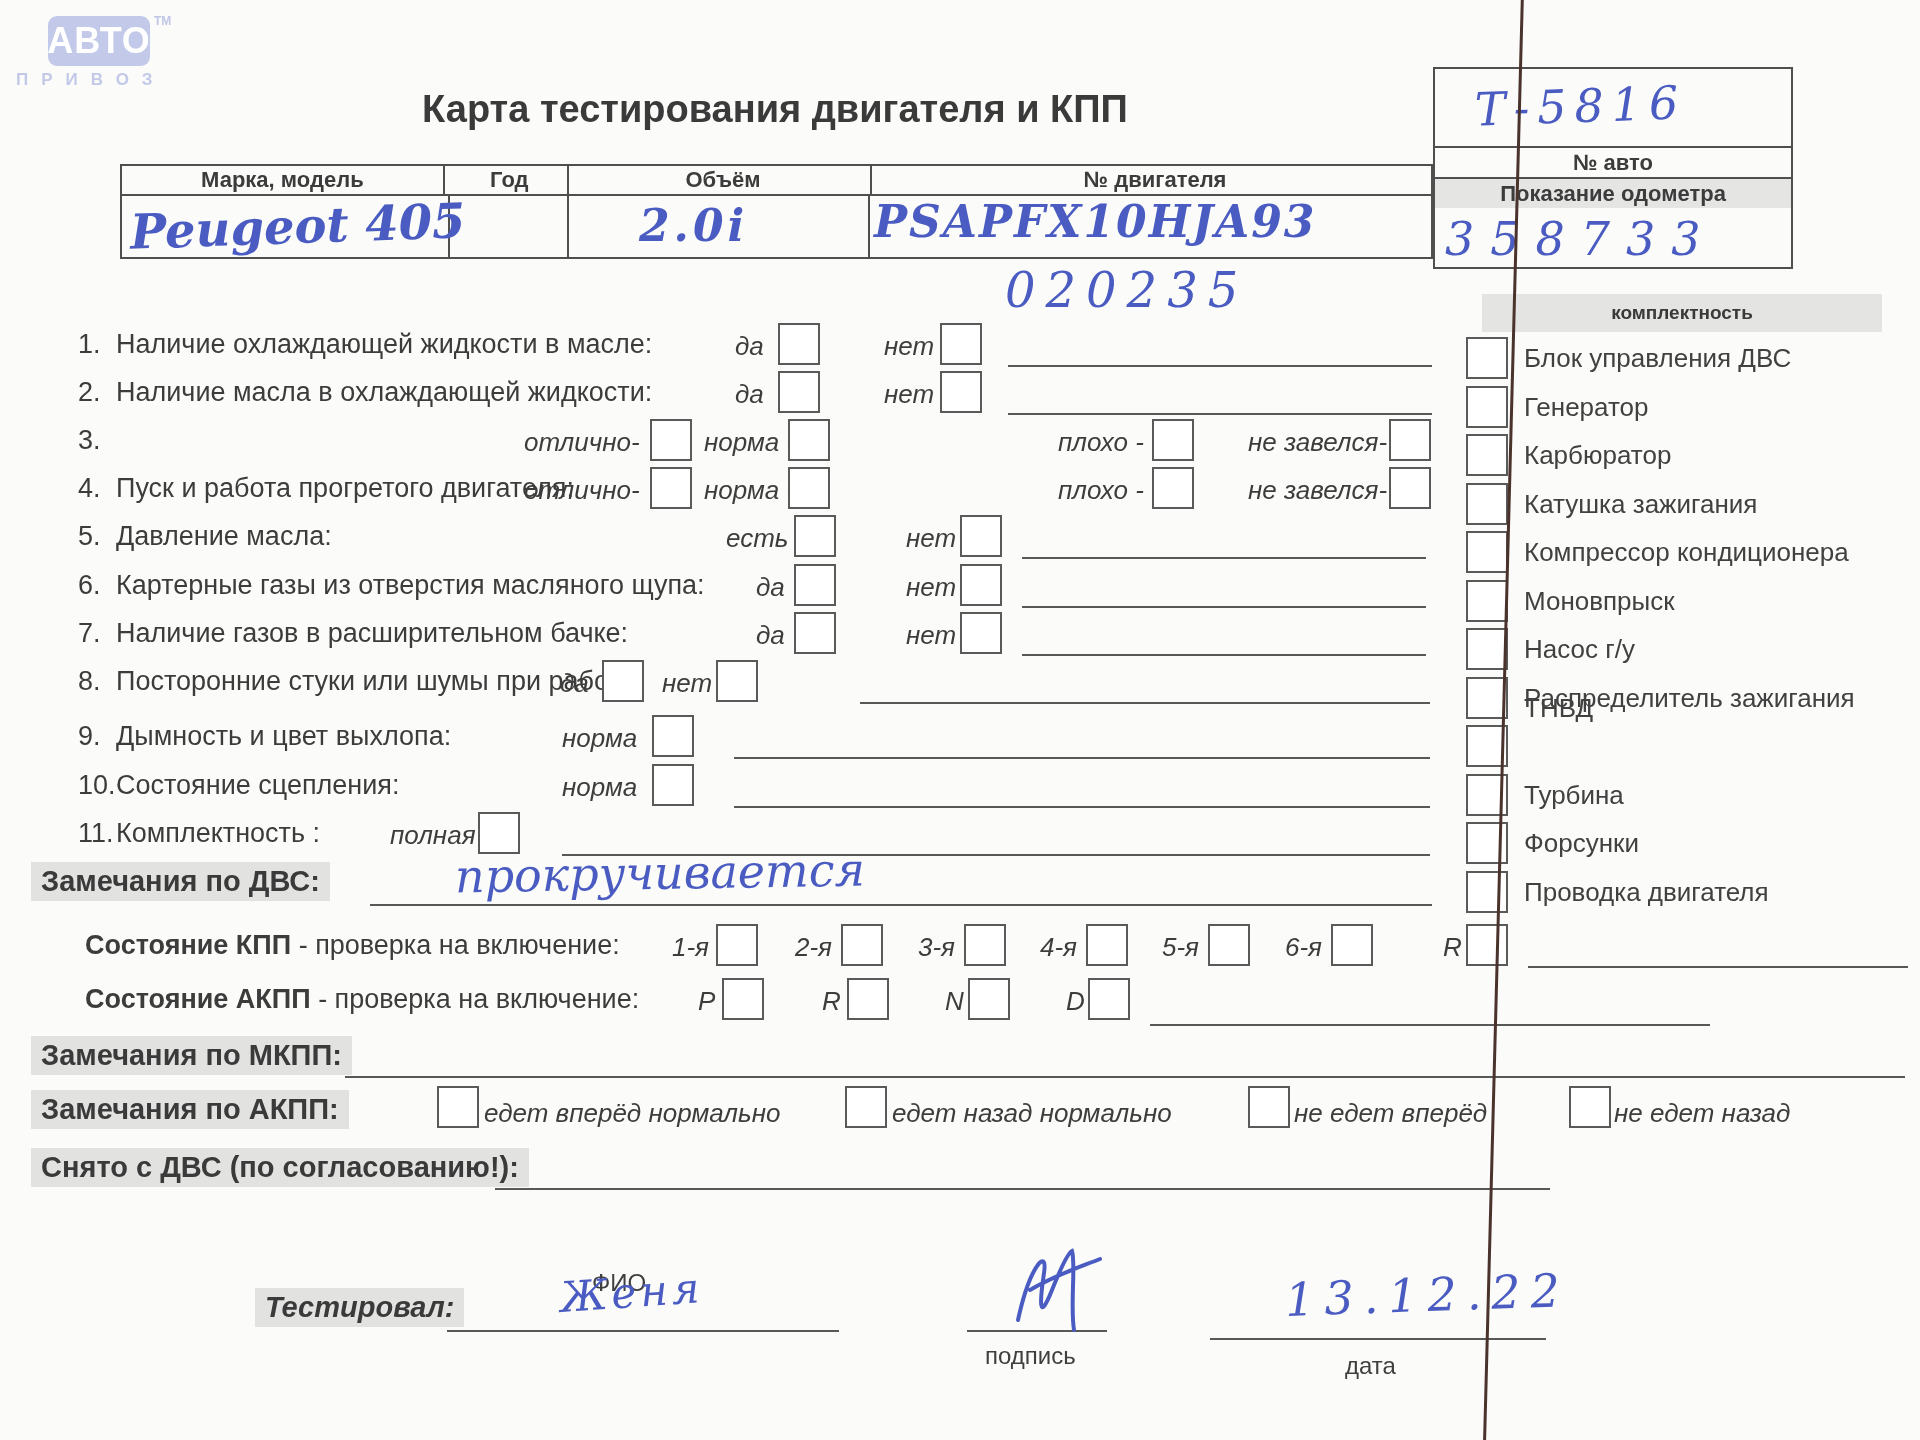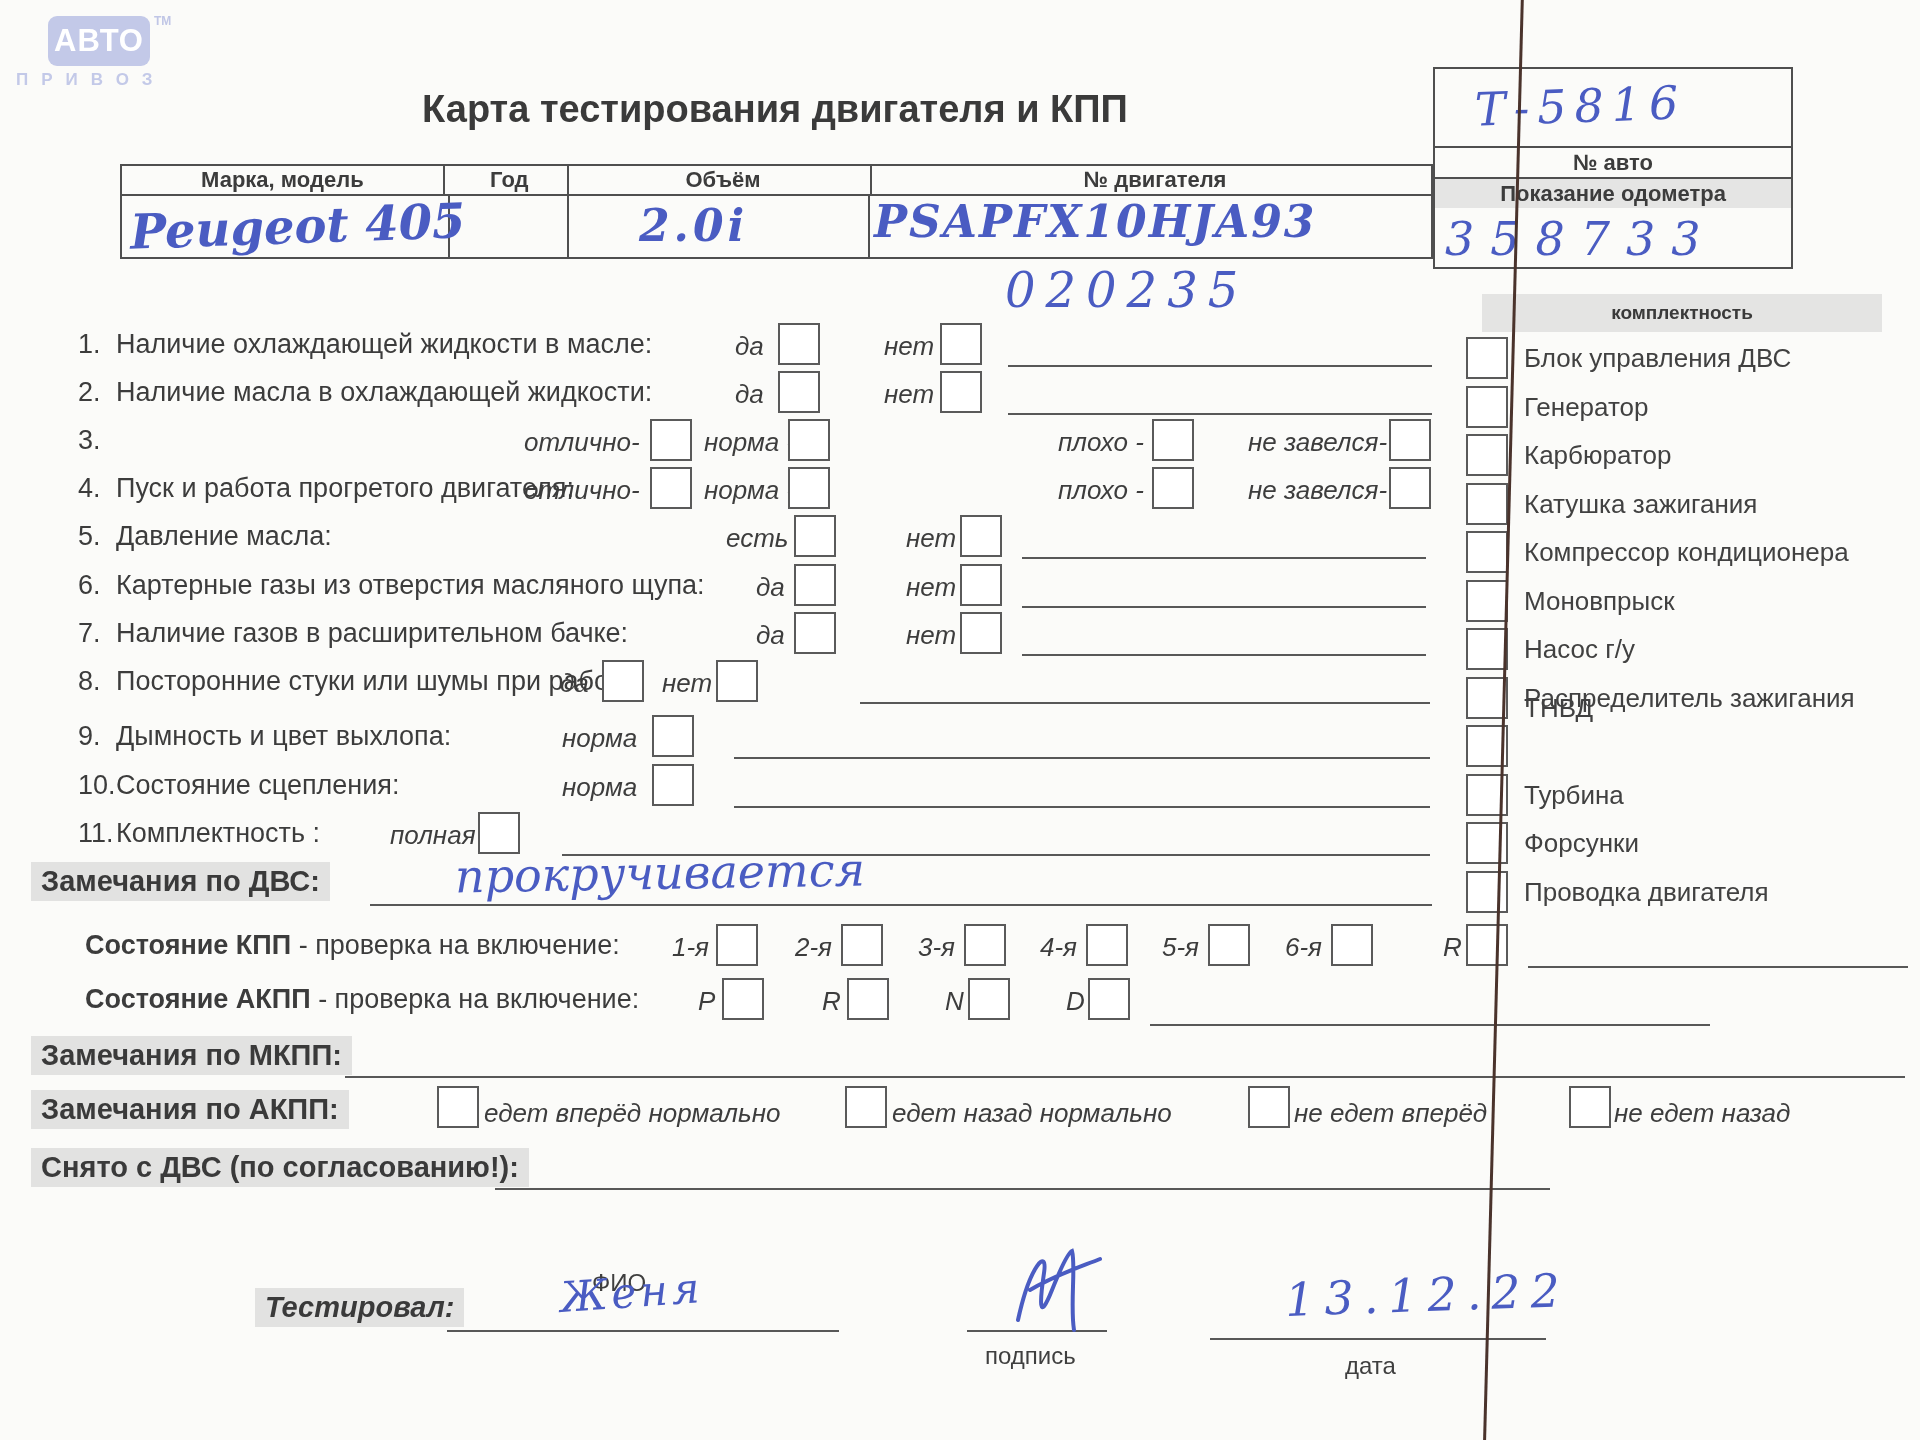--- a/index.html
+++ b/index.html
@@ -1,21 +1,21 @@
 <!DOCTYPE html>
 <html><head>
 <meta charset="utf-8">
 <style>
   html,body{margin:0;padding:0;background:#e8e8e6;}
   #page{position:relative;width:1920px;height:1440px;background:#fbfbf9;overflow:hidden;
         font-family:"Liberation Sans",sans-serif;color:#3c3c3c;}
   
   .logo-tile{position:absolute;left:48px;top:16px;width:102px;height:50px;background:#c3c9e8;border-radius:9px;
              display:flex;align-items:center;justify-content:center;}
-  .logo-brand{color:#ffffff;font-weight:bold;font-size:31px;letter-spacing:1px;}
+  .logo-brand{color:#ffffff;font-weight:bold;font-size:36px;letter-spacing:1px;}
   .logo-tm{position:absolute;left:154px;top:14px;font-size:12px;color:#c0c6e6;font-weight:bold;}
   .logo-sub{position:absolute;left:16px;top:70px;font-size:17px;font-weight:bold;color:#c3c9e8;letter-spacing:13px;}
   
   .title{position:absolute;left:120px;top:88px;width:1310px;text-align:center;
          font-size:38px;font-weight:bold;color:#3a3a3a;}
   
   .carbox{position:absolute;left:1433px;top:67px;width:360px;height:202px;border:2px solid #4f4f4f;
           display:flex;flex-direction:column;box-sizing:border-box;}
   .carbox .vrow{height:77px;position:relative;}
   .carbox .lrow{height:31px;border-top:2px solid #4f4f4f;display:flex;align-items:center;justify-content:center;

